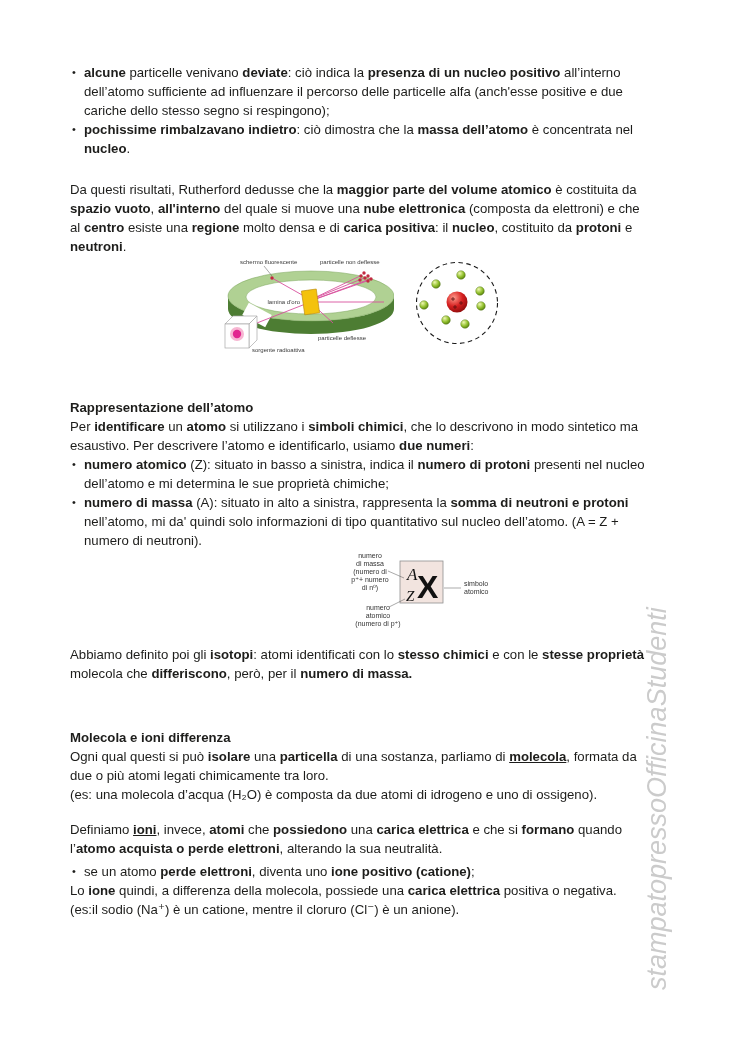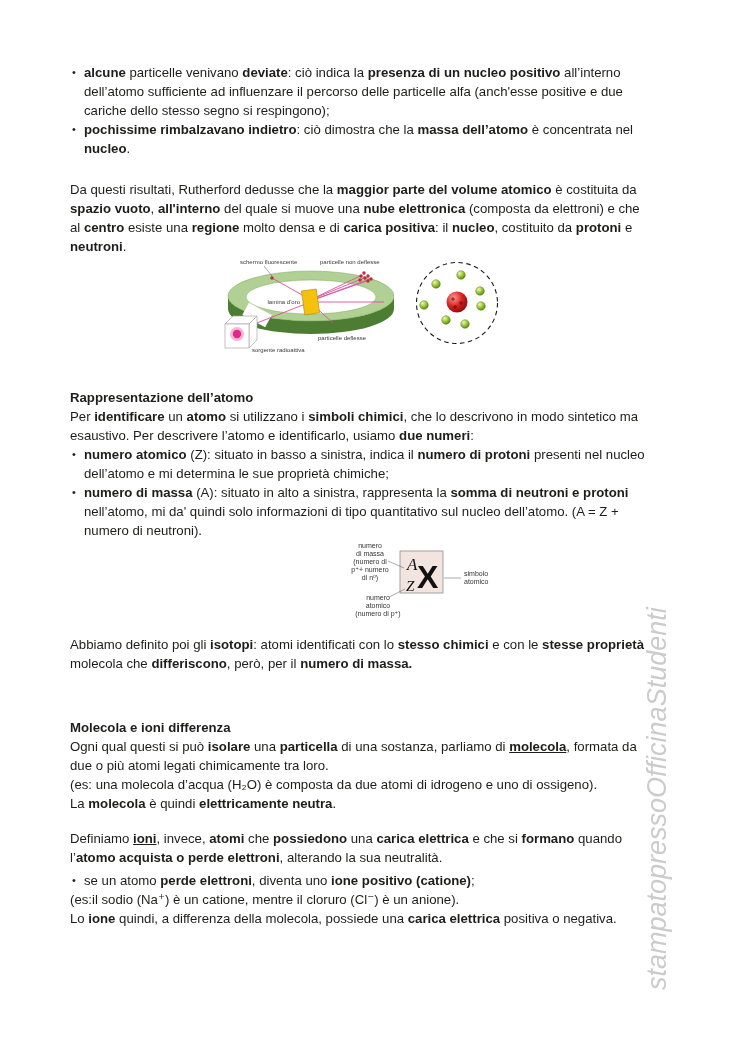--- a/index.html
+++ b/index.html
@@ -15,21 +15,21 @@
   p,h2,ul,li{margin:0;padding:0;}
   h2{font-size:13.2px;font-weight:bold;line-height:19px;}
   ul{list-style:none;}
   li{position:relative;padding-left:14px;}
   li::before{content:"•";position:absolute;left:2px;top:0;font-size:11px;}
   .b{font-weight:bold;}
   .u{text-decoration:underline;}
   .p-rutherford{margin-top:22px;}
   .figures-row{margin-top:0;display:flex;justify-content:center;align-items:flex-start;gap:18px;height:98px;}
   .fig-atom{margin-top:2px;}
-  .h-rappresentazione{margin-top:34px;}
+  .h-rappresentazione{margin-top:44px;}
   .azx-wrap{margin-top:0;text-align:center;}
   .azx-wrap svg{transform:translateX(24px);}
   .p-isotopi{margin-top:12px;}
   .h-molecola{margin-top:45px;}
   .p-ioni{margin-top:16px;}
   .bullets-ioni{margin-top:4px;}
   .watermark{
     position:absolute;left:640px;top:548px;height:442px;width:34px;
     writing-mode:vertical-rl;transform:rotate(180deg);
     font-style:italic;font-size:27px;line-height:34px;white-space:nowrap;
@@ -173,24 +173,23 @@
       <line class="pointer" x1="121" y1="57" x2="137" y2="49"></line>
       <line class="pointer" x1="176" y1="38" x2="193" y2="38"></line>
     </svg>
   </div>
 
   <p class="p-isotopi"><span>Abbiamo definito poi gli </span><span class="b">isotopi</span><span>: atomi identificati con lo </span><span class="b">stesso chimici</span><span> e con le </span><span class="b">stesse proprietà</span><span> molecola che </span><span class="b">differiscono</span><span>, però, per il </span><span class="b">numero di massa.</span></p>
 
   <h2 class="h-molecola">Molecola e ioni differenza</h2>
   <p><span>Ogni qual questi si può </span><span class="b">isolare</span><span> una </span><span class="b">particella</span><span> di una sostanza, parliamo di </span><span class="b u">molecola</span><span>, formata da due o più atomi legati chimicamente tra loro.</span></p>
   <p><span>(es: una molecola d’acqua (H₂O) è composta da due atomi di idrogeno e uno di ossigeno).</span></p>
-  <p><span>La </span><span class="b">molecola</span><span> è quindi </span><span class="b">elettricamente neutra</span><span>.</span></p>
 
   <p class="p-ioni"><span>Definiamo </span><span class="b u">ioni</span><span>, invece, </span><span class="b">atomi</span><span> che </span><span class="b">possiedono</span><span> una </span><span class="b">carica elettrica</span><span> e che si </span><span class="b">formano</span><span> quando l’</span><span class="b">atomo acquista o perde elettroni</span><span>, alterando la sua neutralità.</span></p>
   <ul class="bullets-ioni">
     <li><span>se un atomo </span><span class="b">perde elettroni</span><span>, diventa uno </span><span class="b">ione positivo (catione)</span><span>;</span></li>
   </ul>
+  <p><span>Lo </span><span class="b">ione</span><span> quindi, a differenza della molecola, possiede una </span><span class="b">carica elettrica</span><span> positiva o negativa.</span></p>
   <p><span>(es:il sodio (Na⁺) è un catione, mentre il cloruro (Cl⁻) è un anione).</span></p>
-  <p><span>Lo </span><span class="b">ione</span><span> quindi, a differenza della molecola, possiede una </span><span class="b">carica elettrica</span><span> positiva o negativa.</span></p>
 
 </div>
 
 <div class="watermark">stampatopressoOfficinaStudenti</div>
 
 </body></html>

